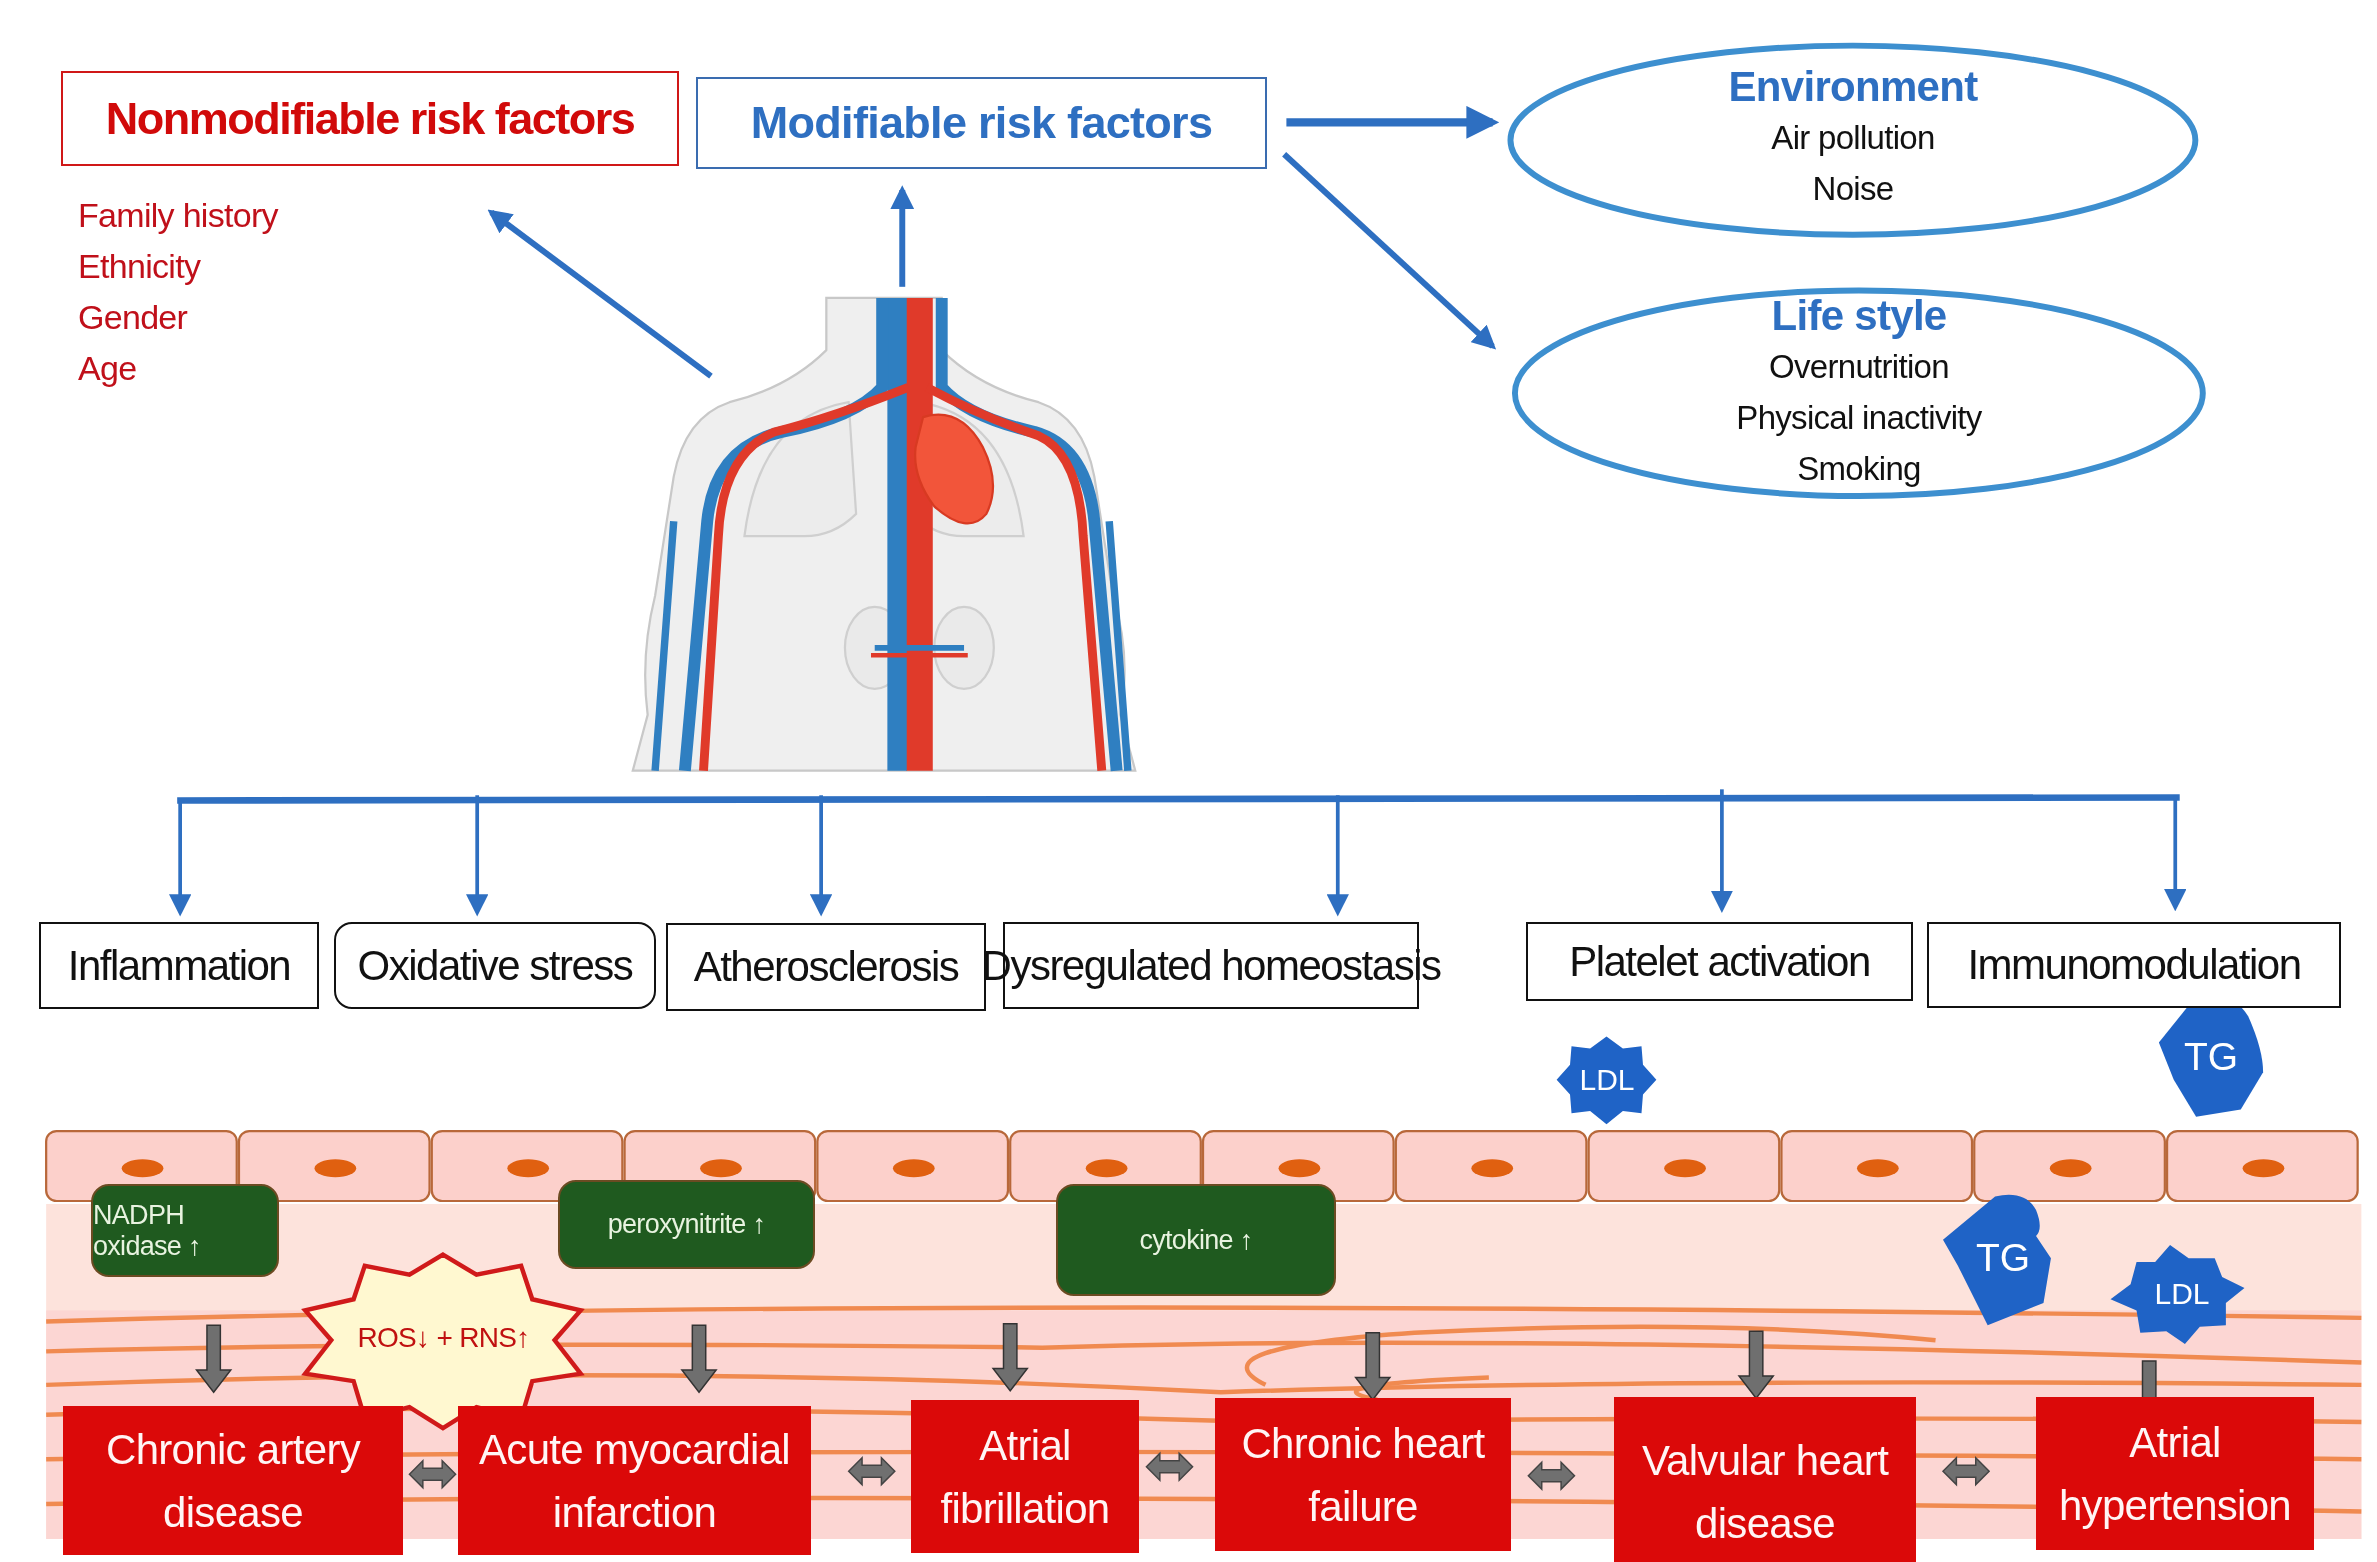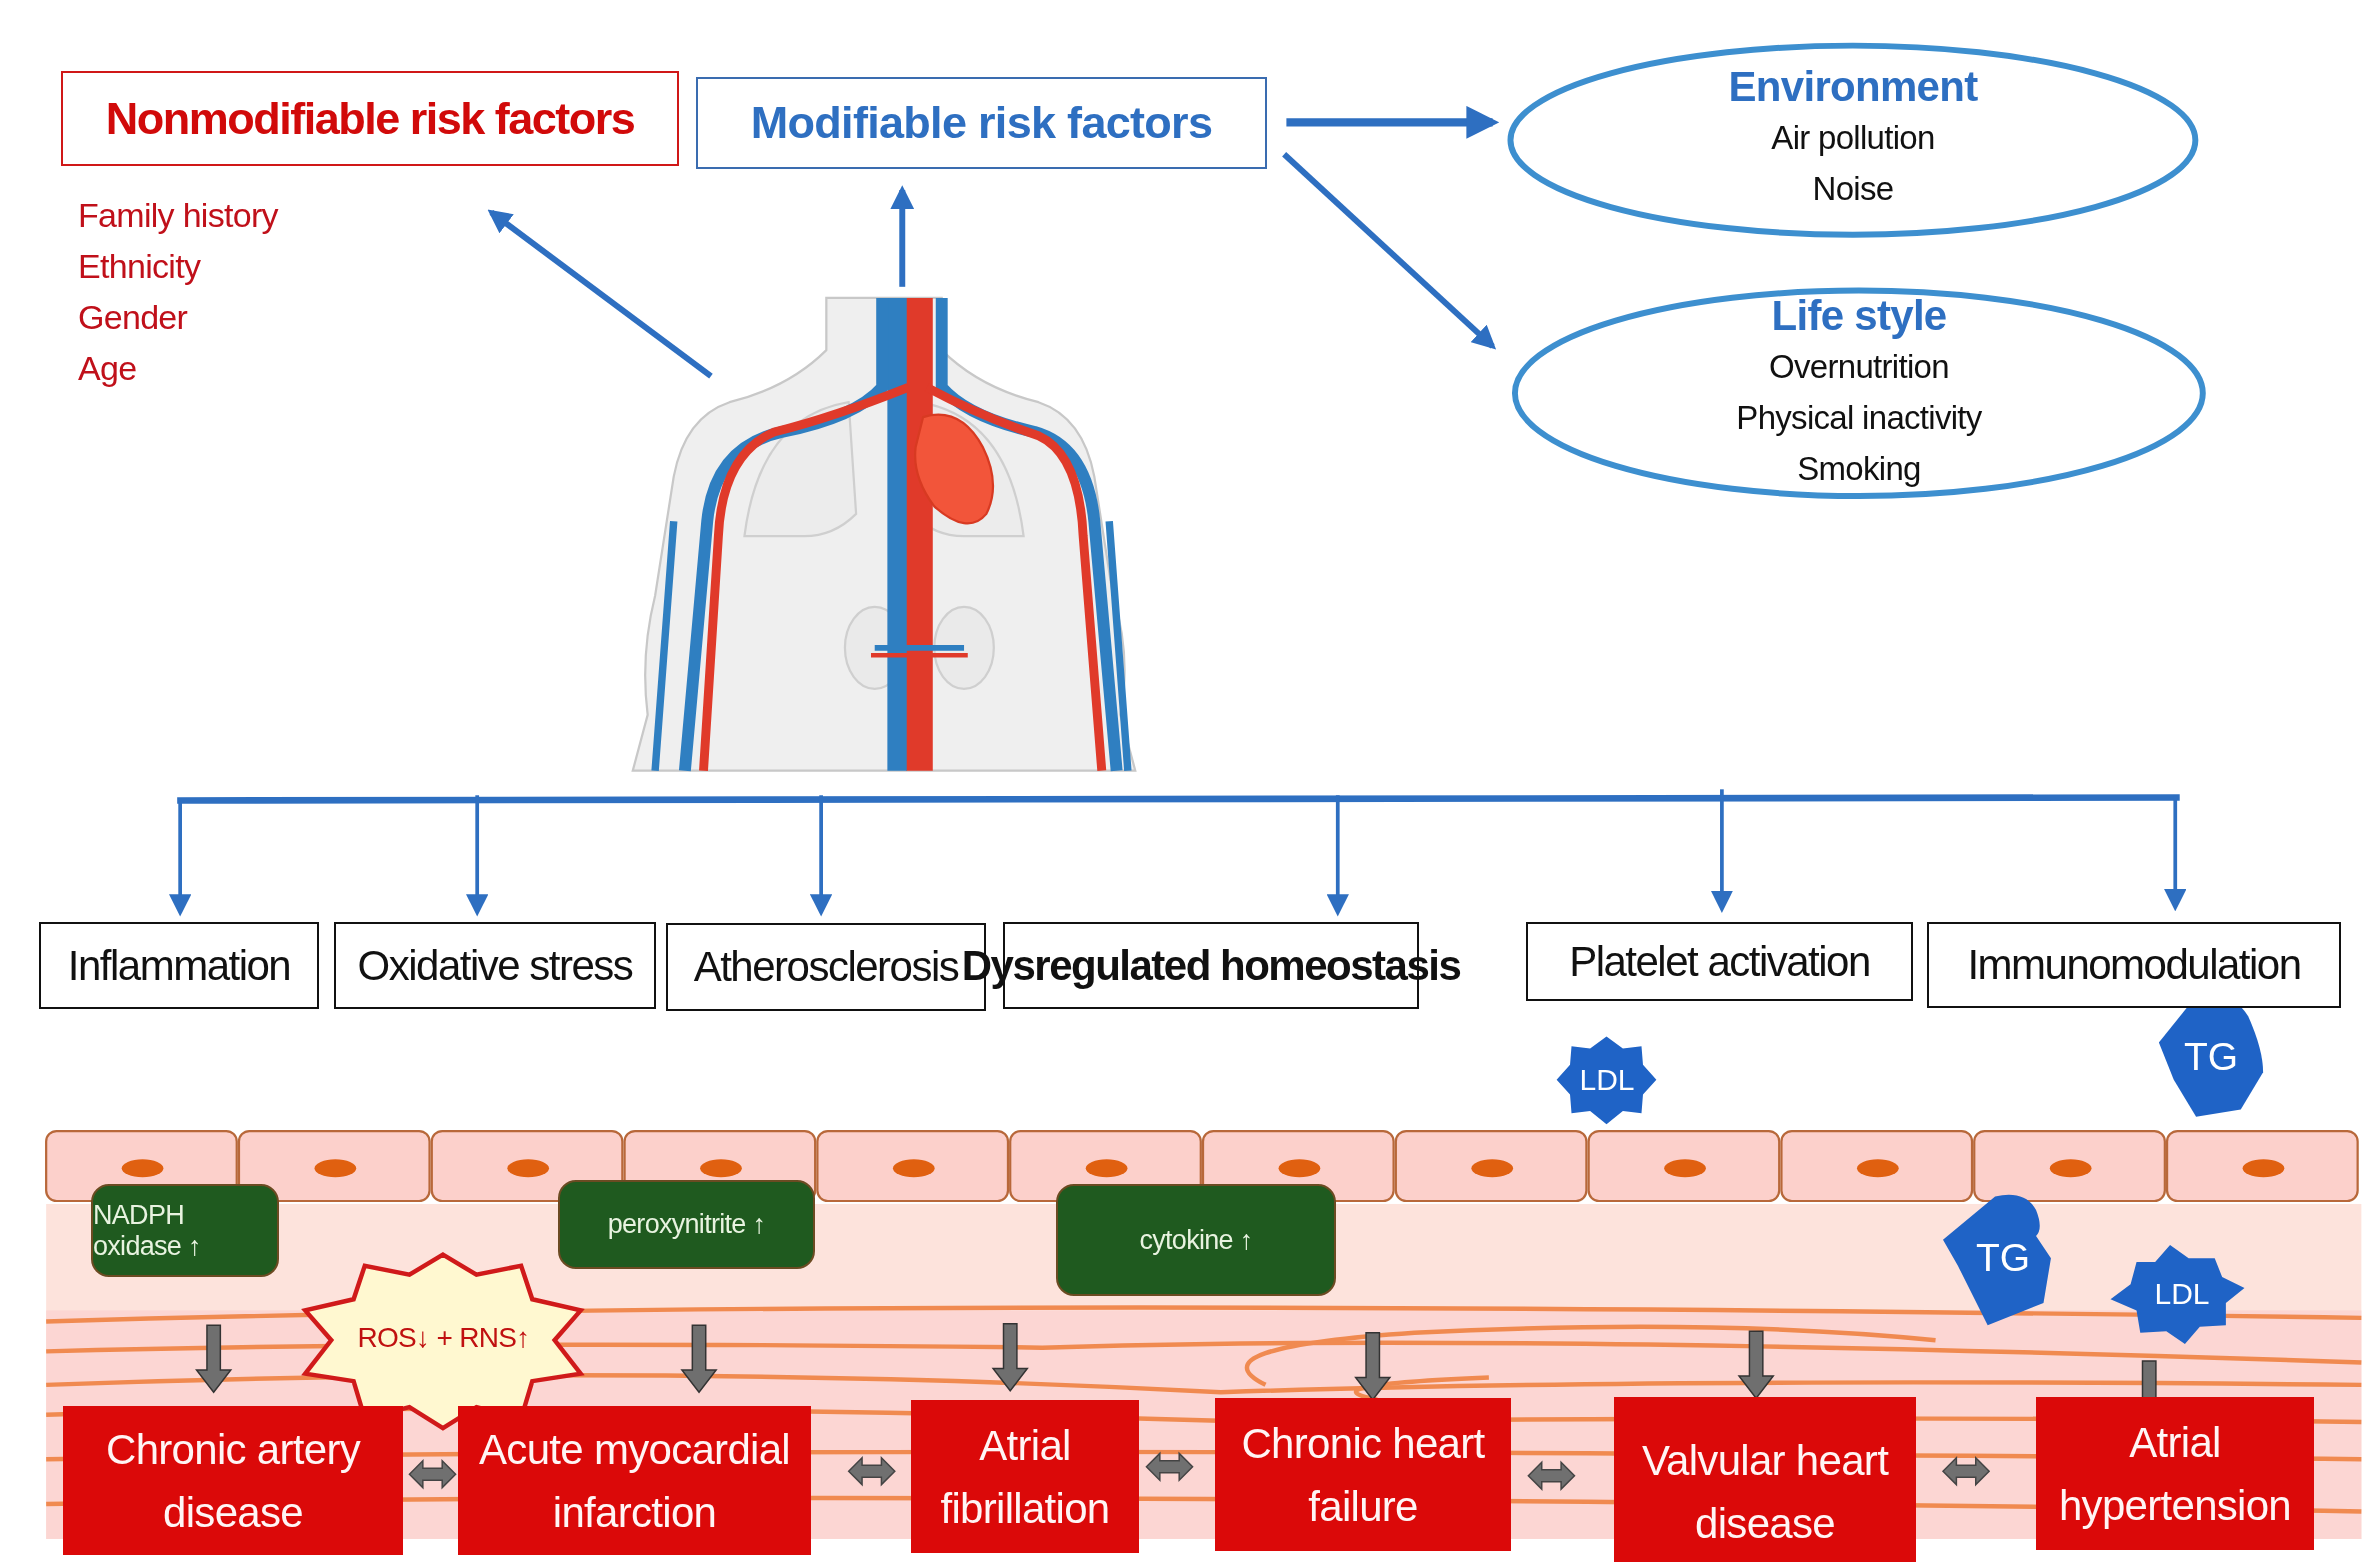--- a/index.html
+++ b/index.html
@@ -167,23 +167,23 @@
 </div>
 
 <div class="abs ellipse-text" style="left:1591px;top:290px;width:536px;">
   <div class="ellipse-title">Life style</div>
   <div>Overnutrition</div>
   <div>Physical inactivity</div>
   <div>Smoking</div>
 </div>
 
 <div class="abs mech" style="left:39px;top:922px;width:280px;height:87px;">Inflammation</div>
-<div class="abs mech" style="left:334px;top:922px;width:322px;height:87px;">Oxidative stress</div>
+<div class="abs mech" style="left:334px;top:922px;width:322px;height:87px;border-radius:18px;">Oxidative stress</div>
 <div class="abs mech" style="left:666px;top:923px;width:320px;height:88px;">Atherosclerosis</div>
-<div class="abs mech" style="left:1003px;top:922px;width:416px;height:87px;font-weight:bold;">Dysregulated homeostasis</div>
+<div class="abs mech" style="left:1003px;top:922px;width:416px;height:87px;">Dysregulated homeostasis</div>
 <div class="abs mech" style="left:1526px;top:922px;width:387px;height:79px;">Platelet activation</div>
 <div class="abs mech" style="left:1927px;top:922px;width:414px;height:86px;">Immunomodulation</div>
 
 <div class="abs green" style="left:91px;top:1184px;width:188px;height:93px;">NADPH oxidase ↑</div>
 <div class="abs green" style="left:558px;top:1180px;width:257px;height:89px;">peroxynitrite ↑</div>
 <div class="abs green" style="left:1056px;top:1184px;width:280px;height:112px;">cytokine ↑</div>
 
 <div class="abs" style="left:328px;top:1322px;width:231px;text-align:center;color:#c01010;font-size:28px;letter-spacing:-0.7px;">ROS↓ + RNS↑</div>
 
 <div class="abs" style="left:1570px;top:1063px;width:74px;text-align:center;color:#fff;font-size:30px;">LDL</div>

